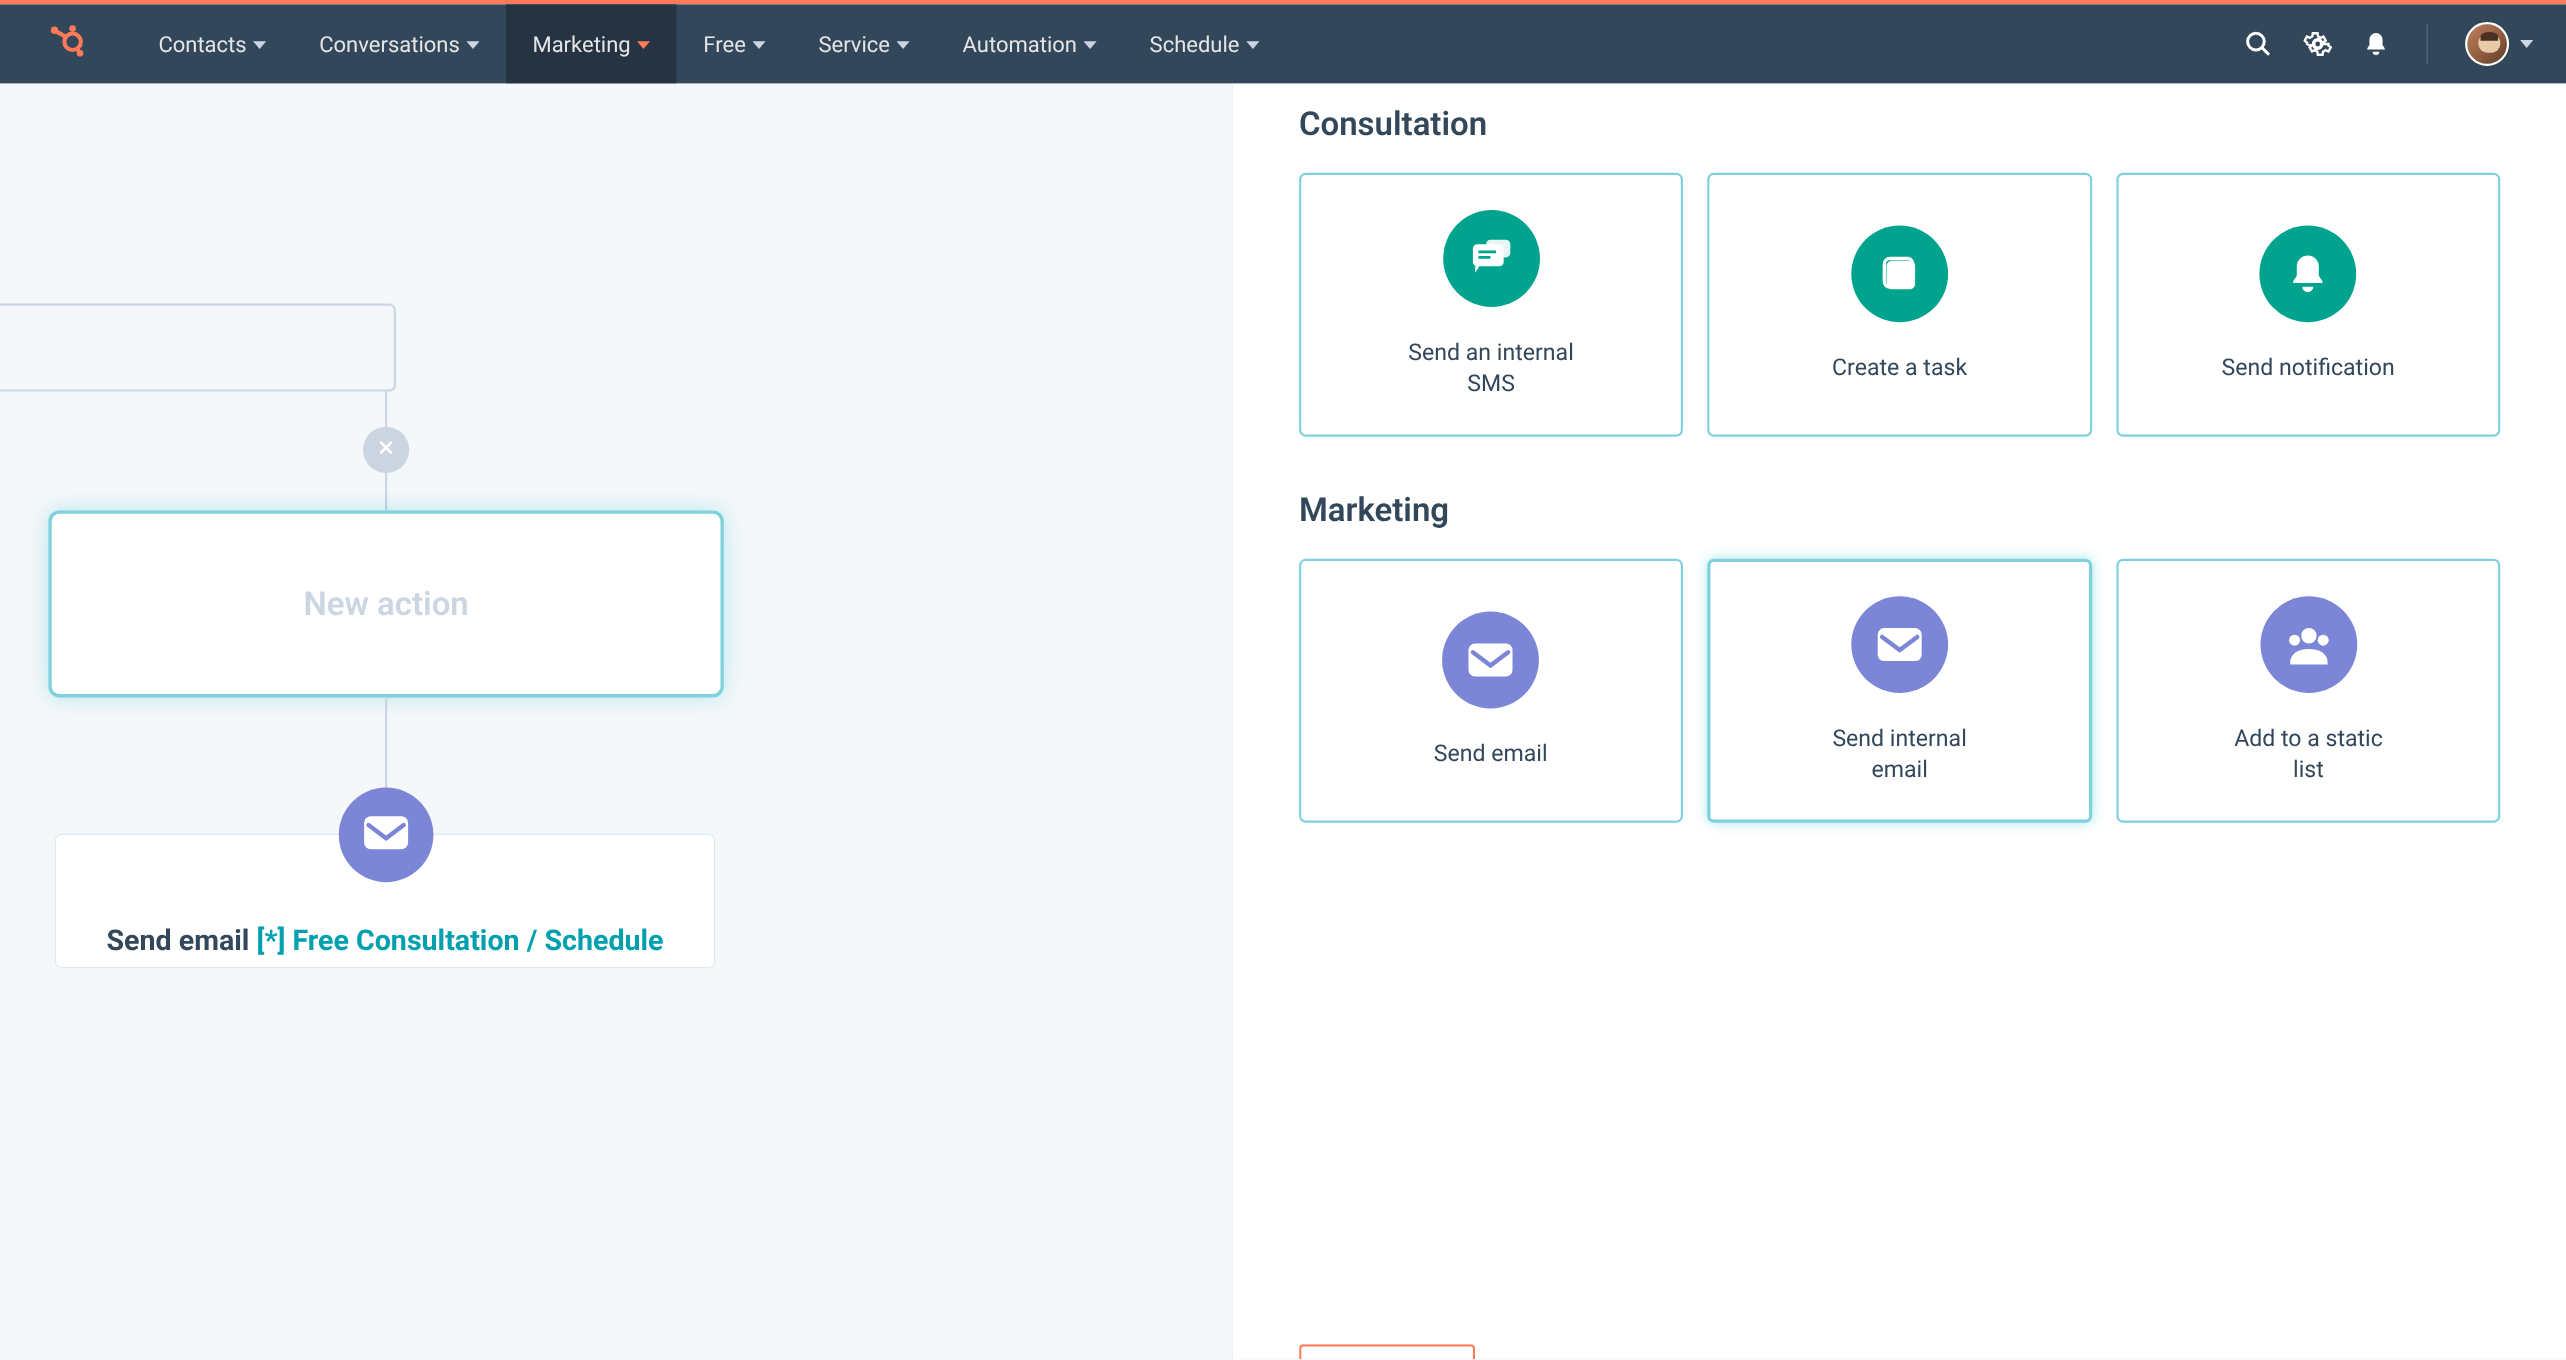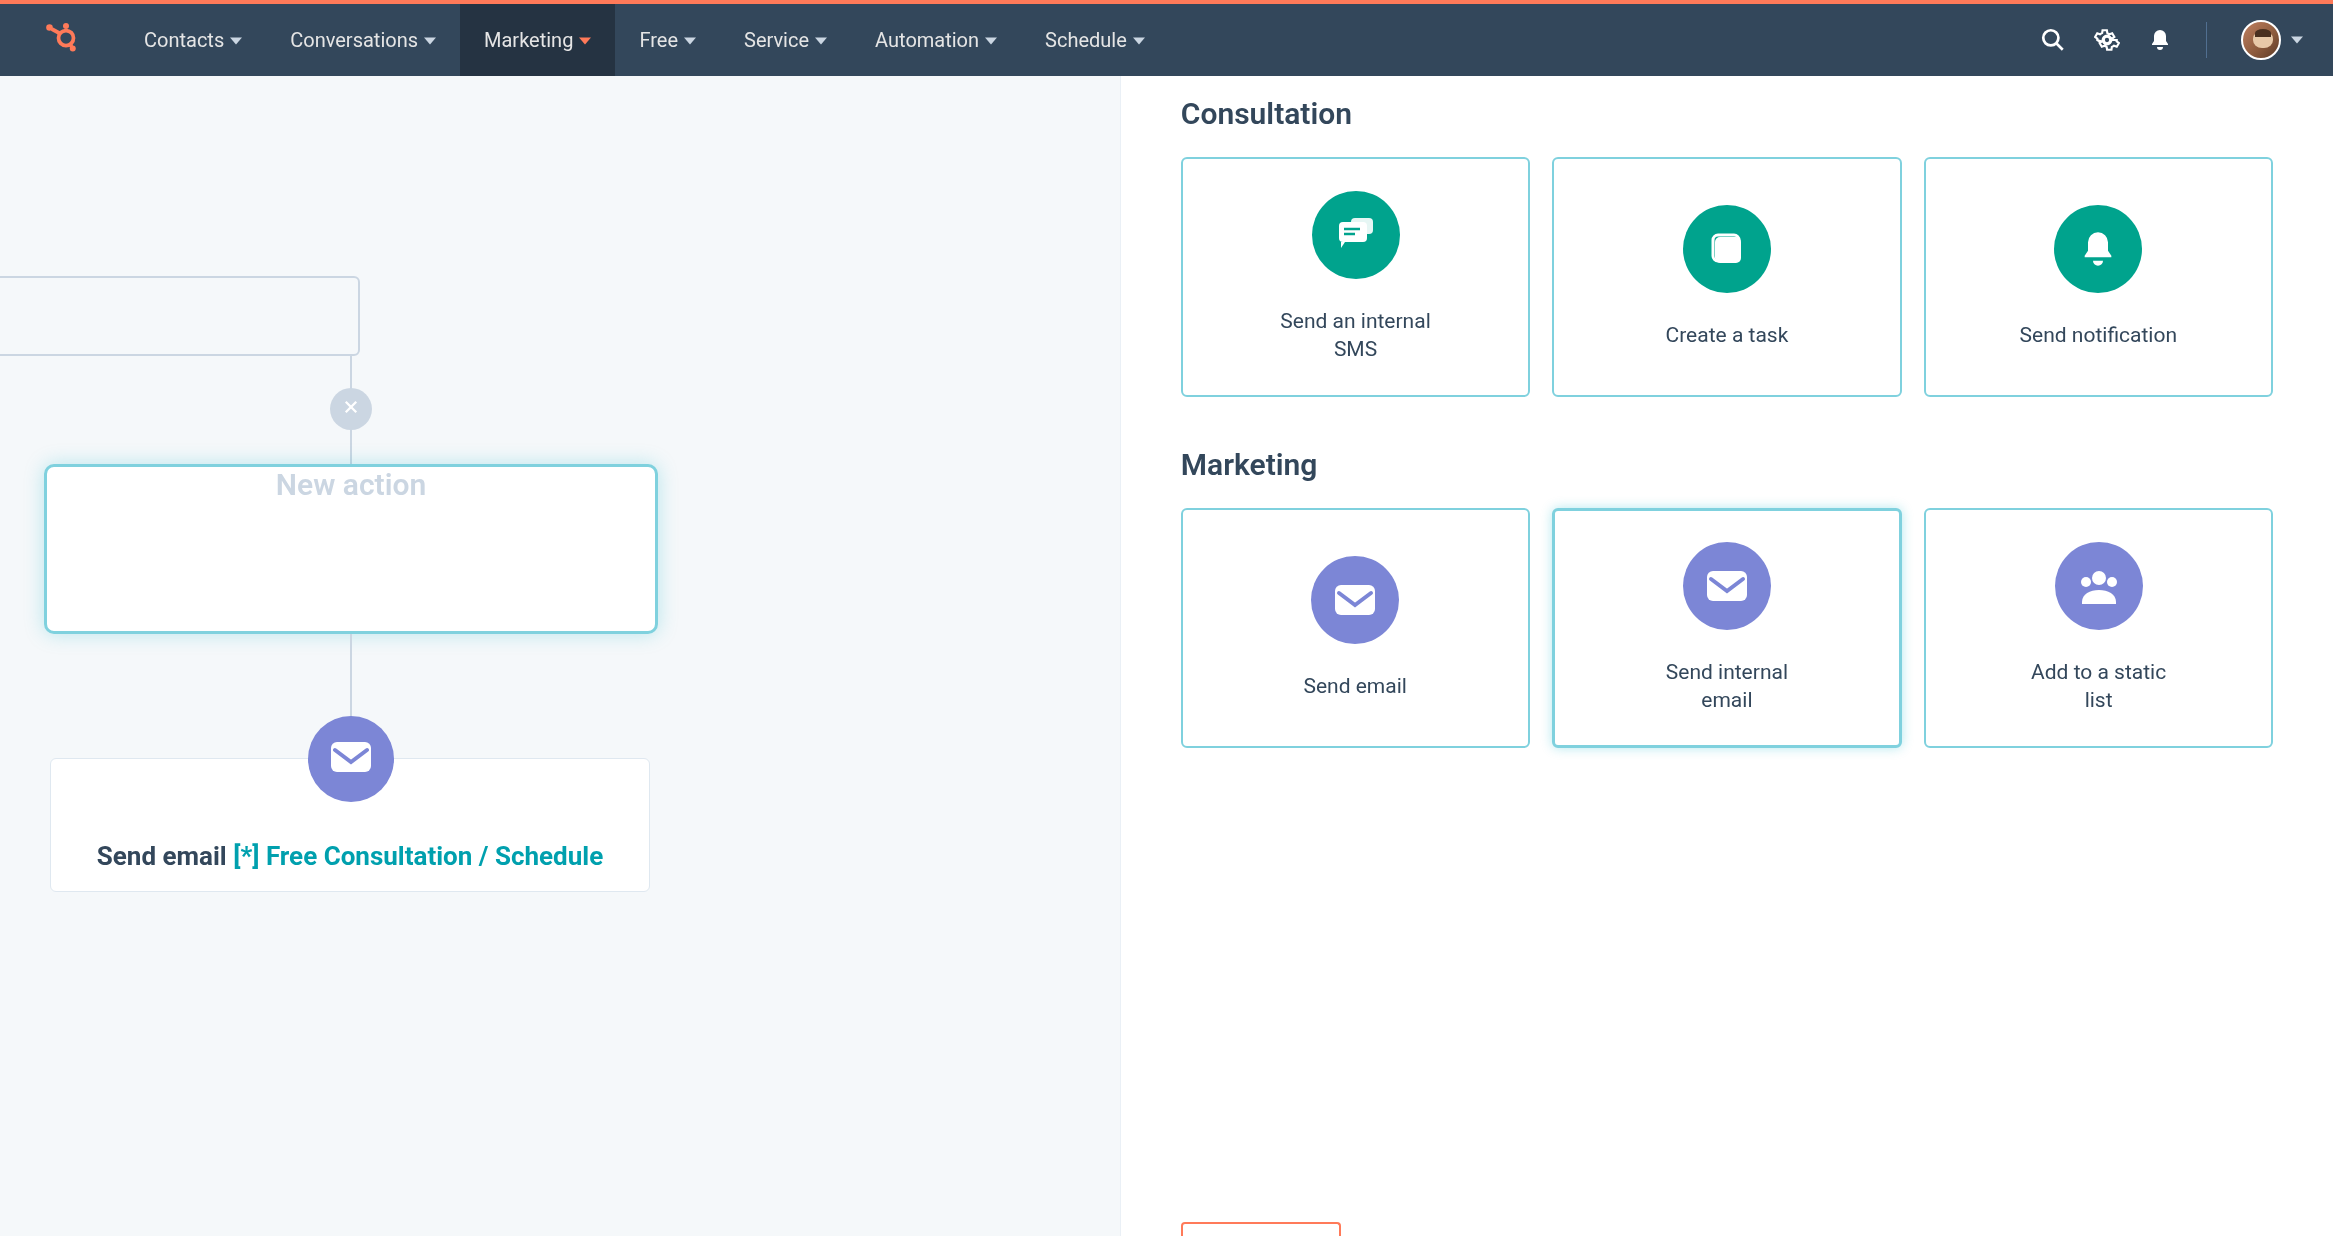--- a/index.html
+++ b/index.html
@@ -116,21 +116,21 @@
   .new-action-card {
     position: absolute;
     left: 44px;
     top: 388px;
     width: 614px;
     height: 170px;
     background: #fff;
     border: 3px solid #7fd1de;
     border-radius: 10px;
     display: flex;
-    align-items: flex-start;
+    align-items: center;
     justify-content: center;
     color: #cbd6e2;
     font-size: 30px;
     font-weight: 600;
     box-shadow: 0 0 20px rgba(0,180,200,0.25);
     cursor: pointer;
   }
   .connector2 {
     position: absolute;
     left: 350px;
@@ -153,21 +153,21 @@
     z-index: 2;
   }
   .email-card {
     position: absolute;
     left: 50px;
     top: 682px;
     width: 600px;
     background: #fff;
     border: 1px solid #dfe8f0;
     border-radius: 6px;
-    padding: 82px 40px 20px 40px;
+    padding: 82px 40px 8px 40px;
   }
   .email-card-title {
     font-size: 26px;
     font-weight: 700;
     color: #33475b;
     text-align: center;
     white-space: nowrap;
   }
   .email-card-title .link { color: #00a0ae; }
 

